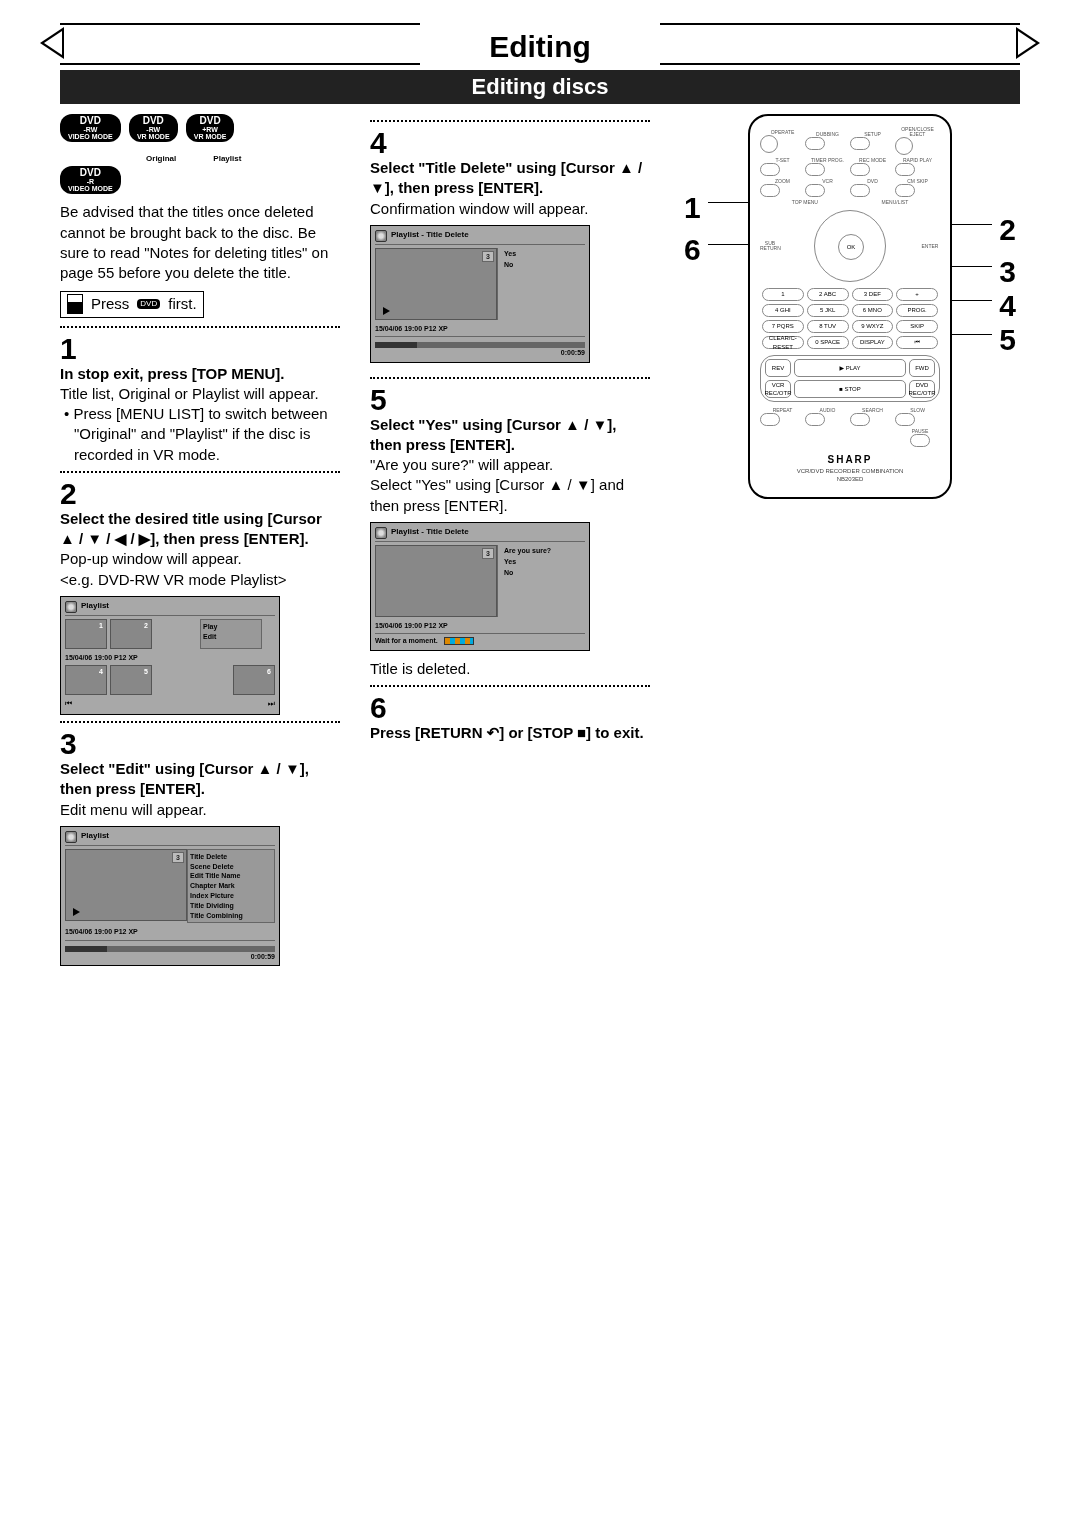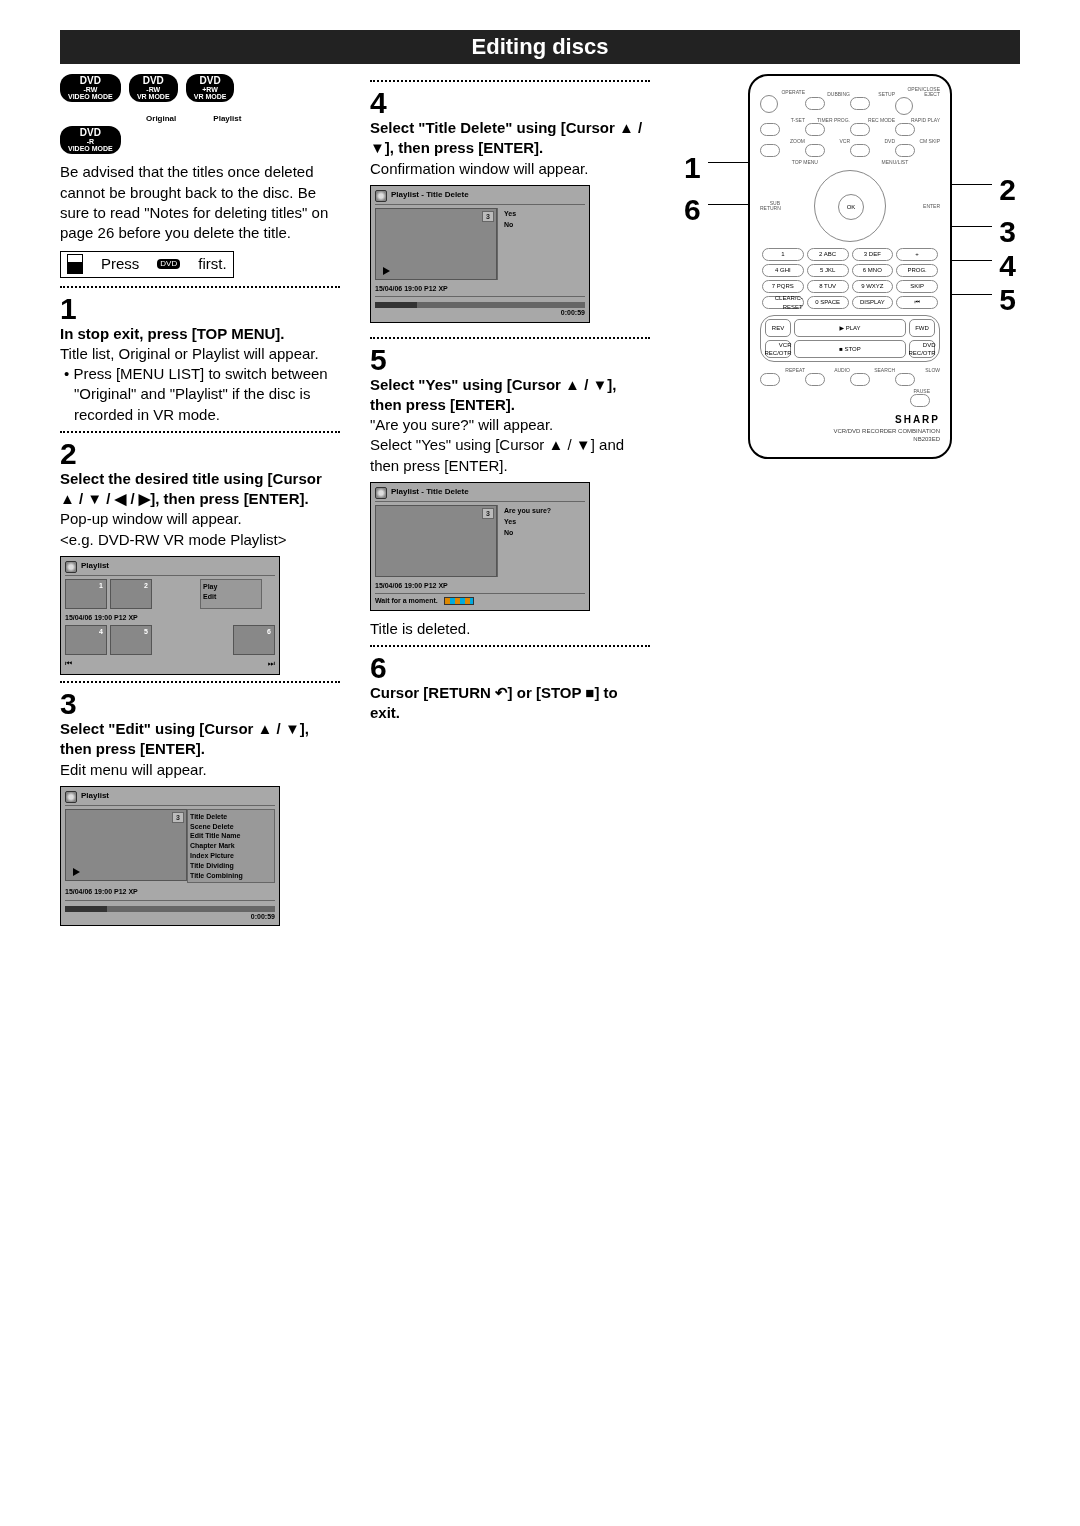--- a/index.html
+++ b/index.html
@@ -113,21 +113,21 @@
   }
   .badge .t2 { display:block; font-size:7px; font-weight:bold;}
   .badge-subrow { margin-top:4px; }
   .badge-caption { font-size:8px; display:inline-block; width:62px; text-align:center; color:#000; font-weight:bold;}
   .press-first {
     border: 1px solid #000;
     display: inline-flex;
     align-items: center;
     padding: 2px 6px;
     font-size: 15px;
-    gap: 18px;
+    gap: 8px;
   }
   .dvd-chip {
     display:inline-block; background:#000;color:#fff;
     font-size:8px;border-radius:4px;padding:1px 3px;line-height:1;
   }
   .dotted { border-top: 2px dotted #000; margin: 6px 0; }
   .stepnum { font-size: 30px; font-weight: bold; margin: 0; line-height:1; }
   .stepbold { font-weight: bold; }
   .indent { padding-left: 14px; text-indent: -10px; }
   .osd {
@@ -171,21 +171,21 @@
   .osd .time{ text-align:right;font-size:7px;font-weight:bold;}
   .remote-wrap { position:relative; }
   .remote {
     width: 180px;
     border: 2px solid #000;
     border-radius: 20px;
     padding: 8px 10px 14px 10px;
     margin-left: auto;
     margin-right: auto;
     font-size: 7px;
-    text-align: right;
+    text-align: center;
     background:#fff;
     position:relative;
   }
   .remote .row{ display:flex;justify-content:space-around;align-items:center;margin:3px 0;}
   .remote .rbtn{
     width:18px;height:11px;border:1px solid #888;border-radius:8px;background:#fff;
   }
   .remote .rbtn.c{ width:16px;height:16px;border-radius:50%;}
   .remote .lbl{ font-size:5px;color:#555;line-height:1; }
   .remote .dpad{
@@ -242,20 +242,27 @@
   .playtri{
     width:0;height:0;border-top:4px solid transparent;border-bottom:4px solid transparent;
     border-left:7px solid #000;display:inline-block;margin-top:4px;margin-left:3px;
   }
 </style>
 </head>
 <body>
 
 <div class="page">
 
+  <div class="page-title-wrap">
+    <div class="title-arrows">
+      <span class="arrow-left-point"></span>
+      <span class="arrow-right-point"></span>
+    </div>
+    <div class="page-title">Editing</div>
+  </div>
 
   <div class="subtitle-bar">Editing discs</div>
 
 
   <div class="columns">
 
     <div class="col">
 
       <div class="badges">
         <span class="badge">
@@ -270,21 +277,21 @@
         <div class="badge-subrow">
           <span class="badge-caption" style="width:66px"></span>
           <span class="badge-caption">Original</span>
           <span class="badge-caption">Playlist</span>
         </div>
         <span class="badge">
           <span>DVD</span><span class="t2">-R</span><span class="t2">VIDEO MODE</span>
         </span>
       </div>
 
-      <div>Be advised that the titles once deleted cannot be brought back to the disc. Be sure to read "Notes for deleting titles" on page 26 before you delete the title.</div>
+      <div>Be advised that the titles once deleted cannot be brought back to the disc. Be sure to read "Notes for deleting titles" on page 55 before you delete the title.</div>
 
       <div style="margin-top:8px">
         <span class="press-first">
           <span style="width:14px;height:18px;border:1px solid #000;display:inline-block;background:linear-gradient(#fff 40%,#000 40%);"></span>
           <span>Press</span>
           <span class="dvd-chip">DVD</span>
           <span>first.</span>
         </span>
       </div>
 
@@ -421,21 +428,21 @@
         <div class="info2" style="display:flex;align-items:center;gap:6px">
           <span style="font-size:7px;font-weight:bold">Wait for a moment.</span>
           <span style="height:6px;width:28px;background:repeating-linear-gradient(90deg,#d80 0 5px,#0ad 5px 10px);border:1px solid #333"></span>
         </div>
       </div>
 
       <div style="margin-top:8px">Title is deleted.</div>
 
       <div class="dotted"></div>
       <p class="stepnum">6</p>
-      <div class="stepbold">Cursor [RETURN ↶] or [STOP ■] to exit.</div>
+      <div class="stepbold">Press [RETURN ↶] or [STOP ■] to exit.</div>
 
     </div>
 
     <div class="col remote-wrap">
       <span class="callout l1">1</span>
       <span class="callout l6">6</span>
       <span class="callout r2">2</span>
       <span class="callout r3">3</span>
       <span class="callout r4">4</span>
       <span class="callout r5">5</span>

